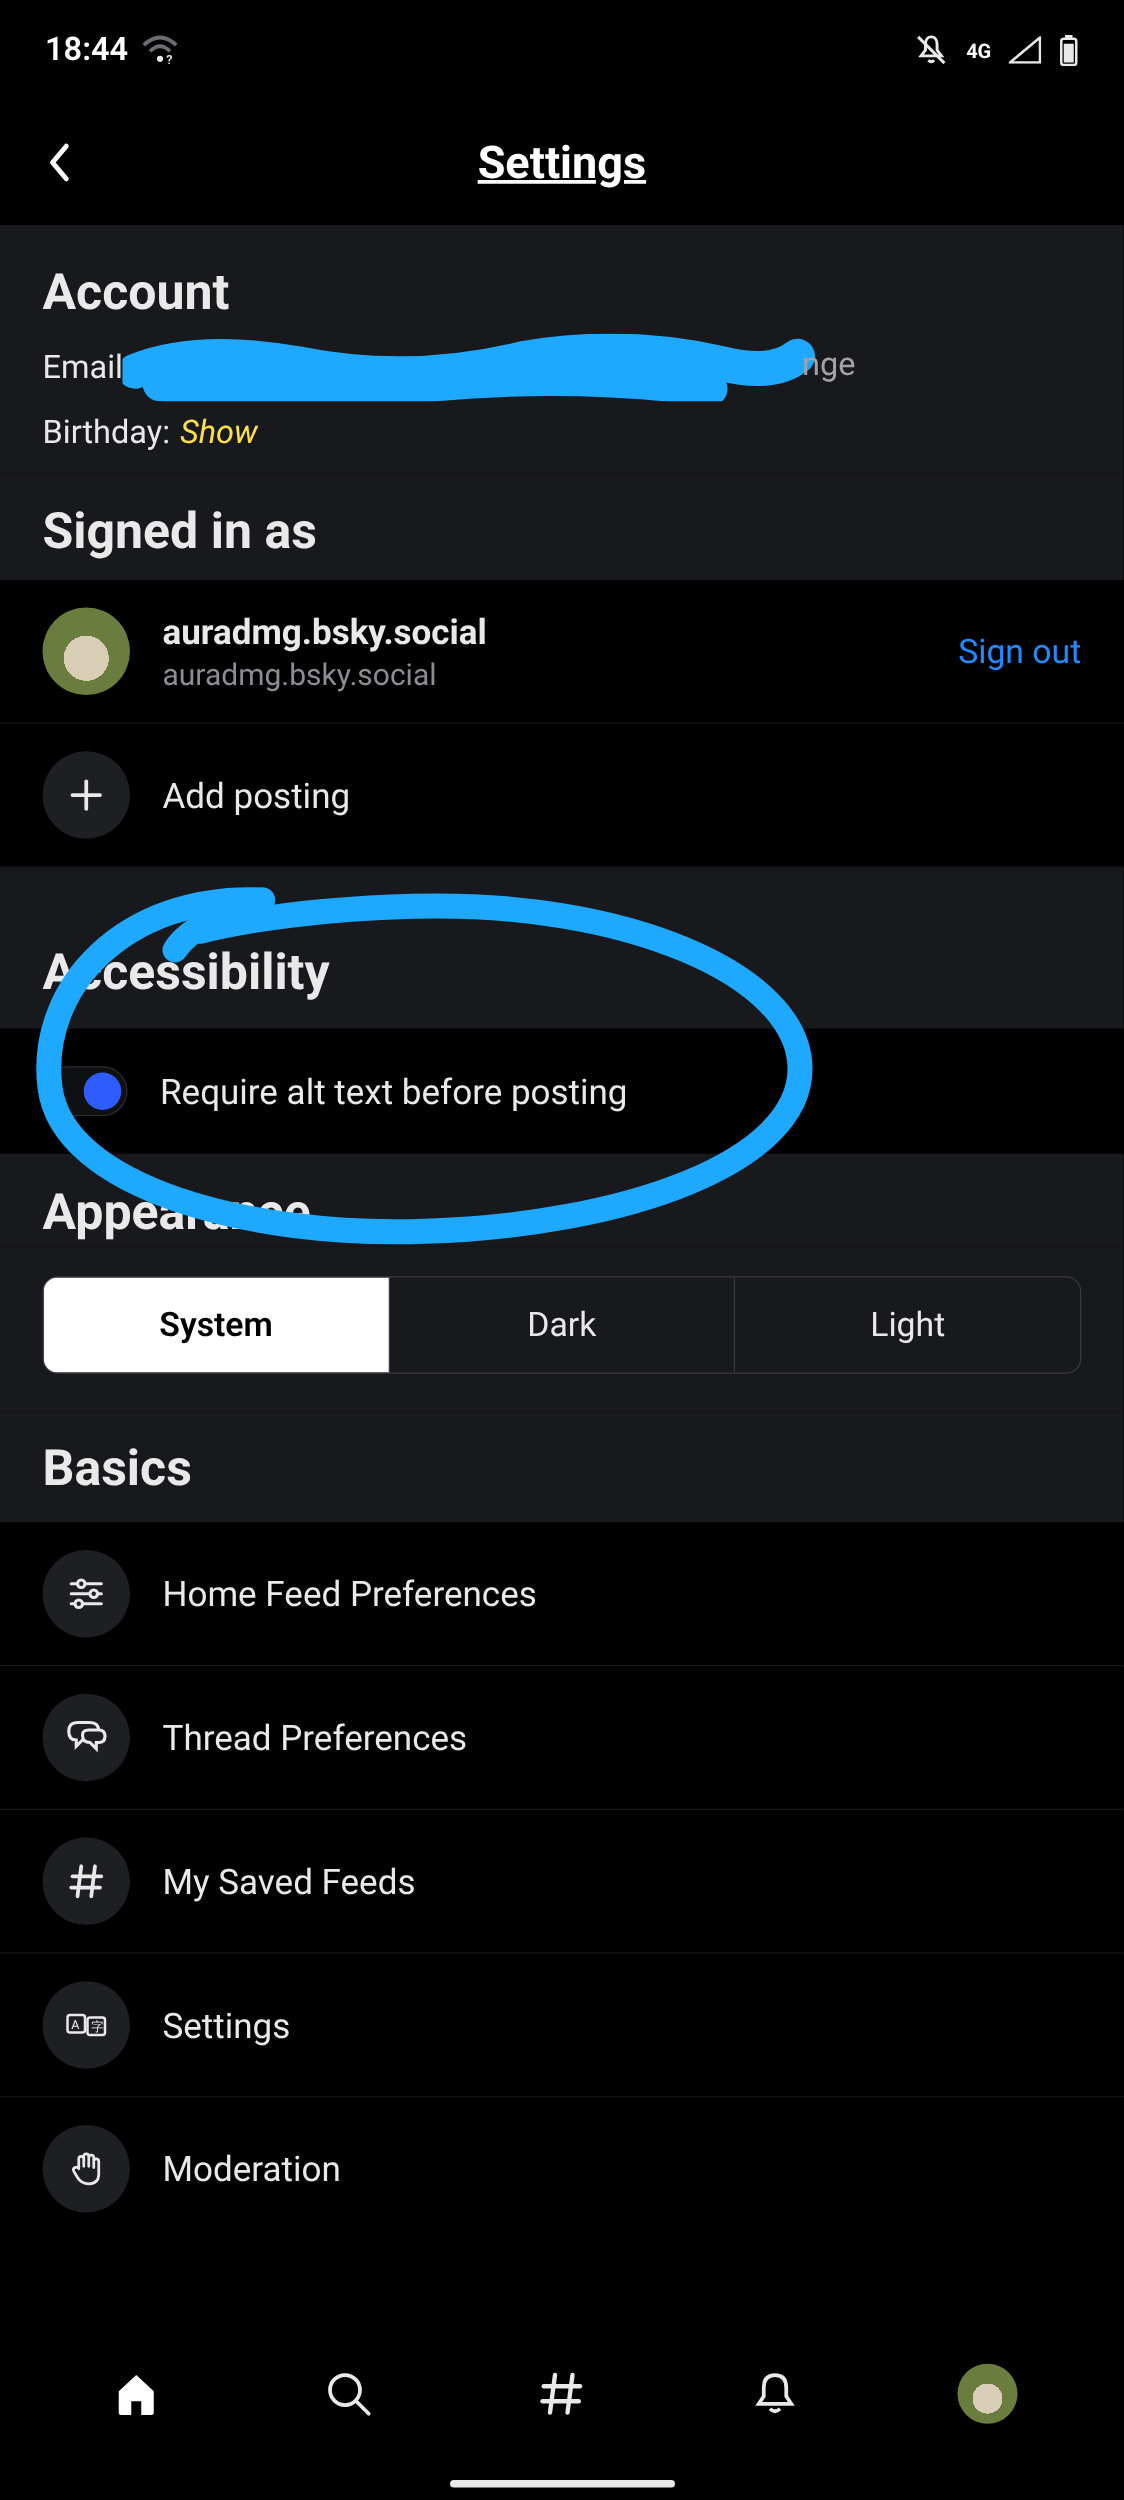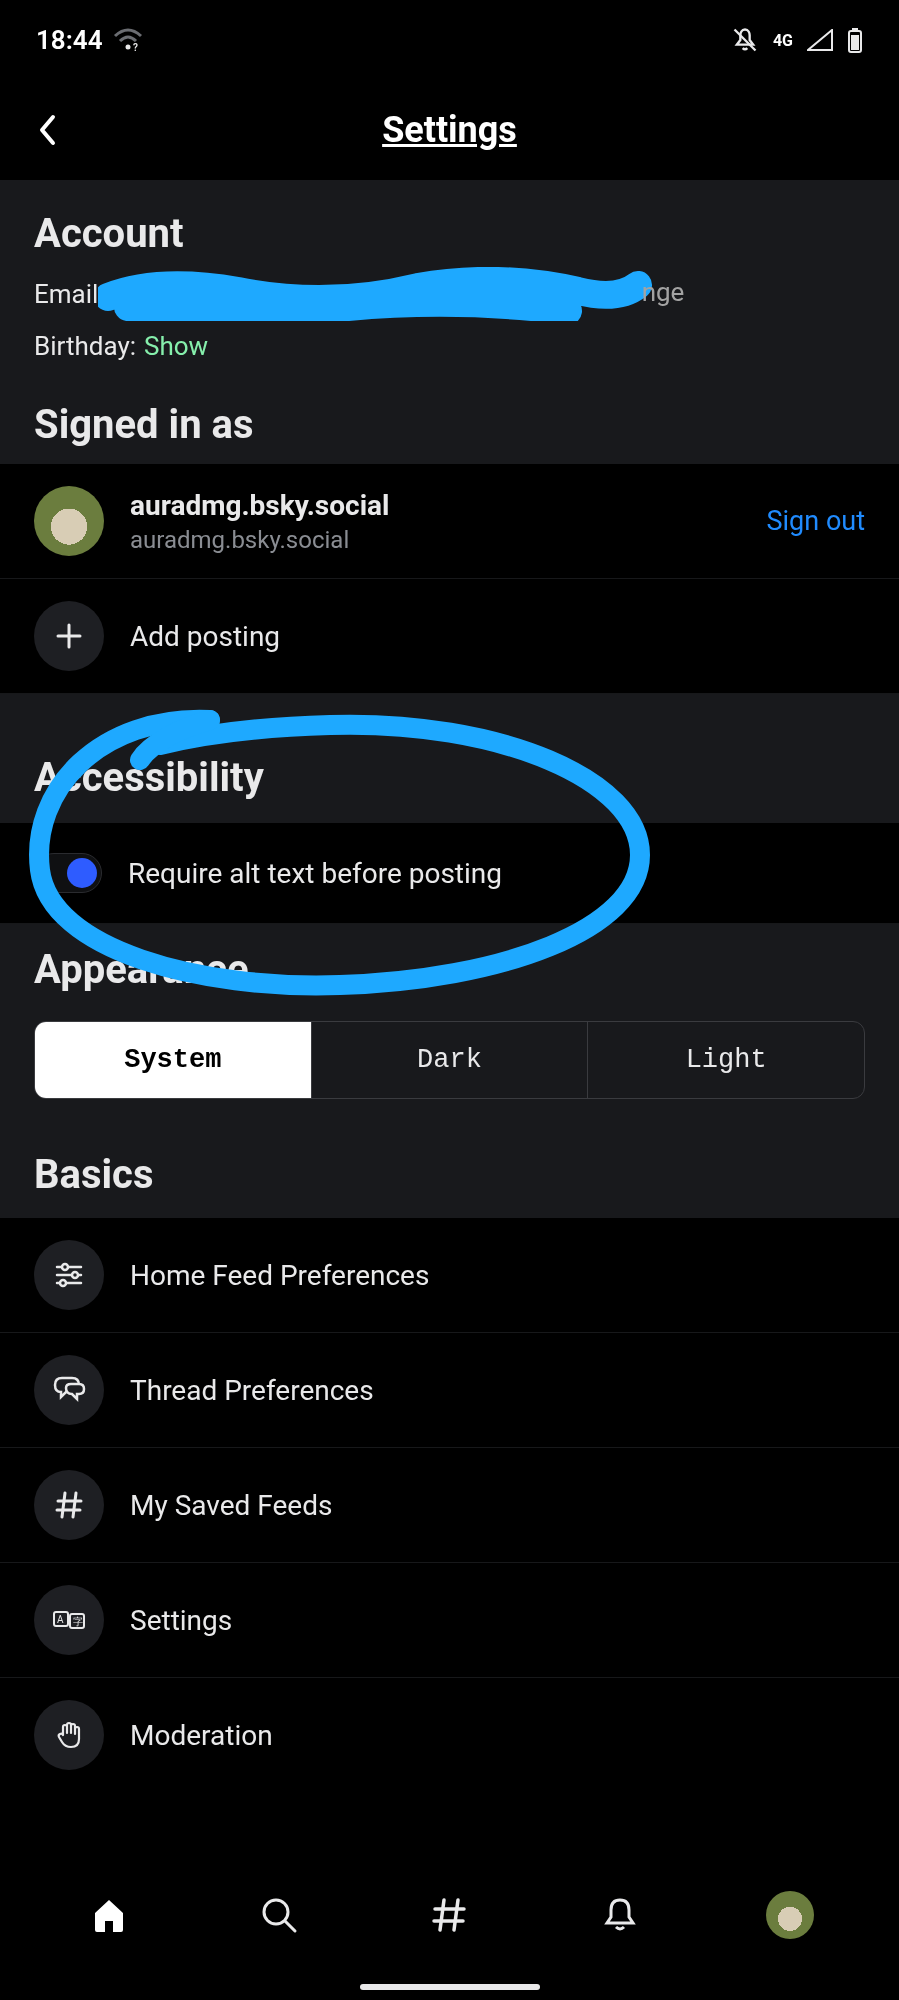--- a/index.html
+++ b/index.html
@@ -61,21 +61,21 @@
     color: #e9e9ea;
   }
   .subrow {
     margin-top: 18px;
     font-size: 26px;
     color: #e9e9ea;
     display: flex;
     align-items: center;
     gap: 8px;
   }
-  .subrow .link { color: #86efac; }
+  .subrow .link { color: #fde047; font-style: italic; }
 
   
   .redact {
     position: relative;
     display: inline-block;
     width: 520px;
     height: 38px;
     vertical-align: middle;
   }
   .redact svg { position: absolute; top: -8px; left: -8px; }
@@ -147,21 +147,20 @@
   .seg-wrap {
     background: #18191c;
     padding: 24px 34px 30px 34px;
   }
   .segmented {
     display: flex;
     border: 1px solid #3a3b3f;
     border-radius: 12px;
     overflow: hidden;
     height: 78px;
-    font-family: Liberation Mono, monospace;
   }
   .segmented .seg {
     flex: 1;
     display: flex;
     align-items: center;
     justify-content: center;
     font-size: 27px;
     color: #e9e9ea;
     border-right: 1px solid #3a3b3f;
     background: transparent;

